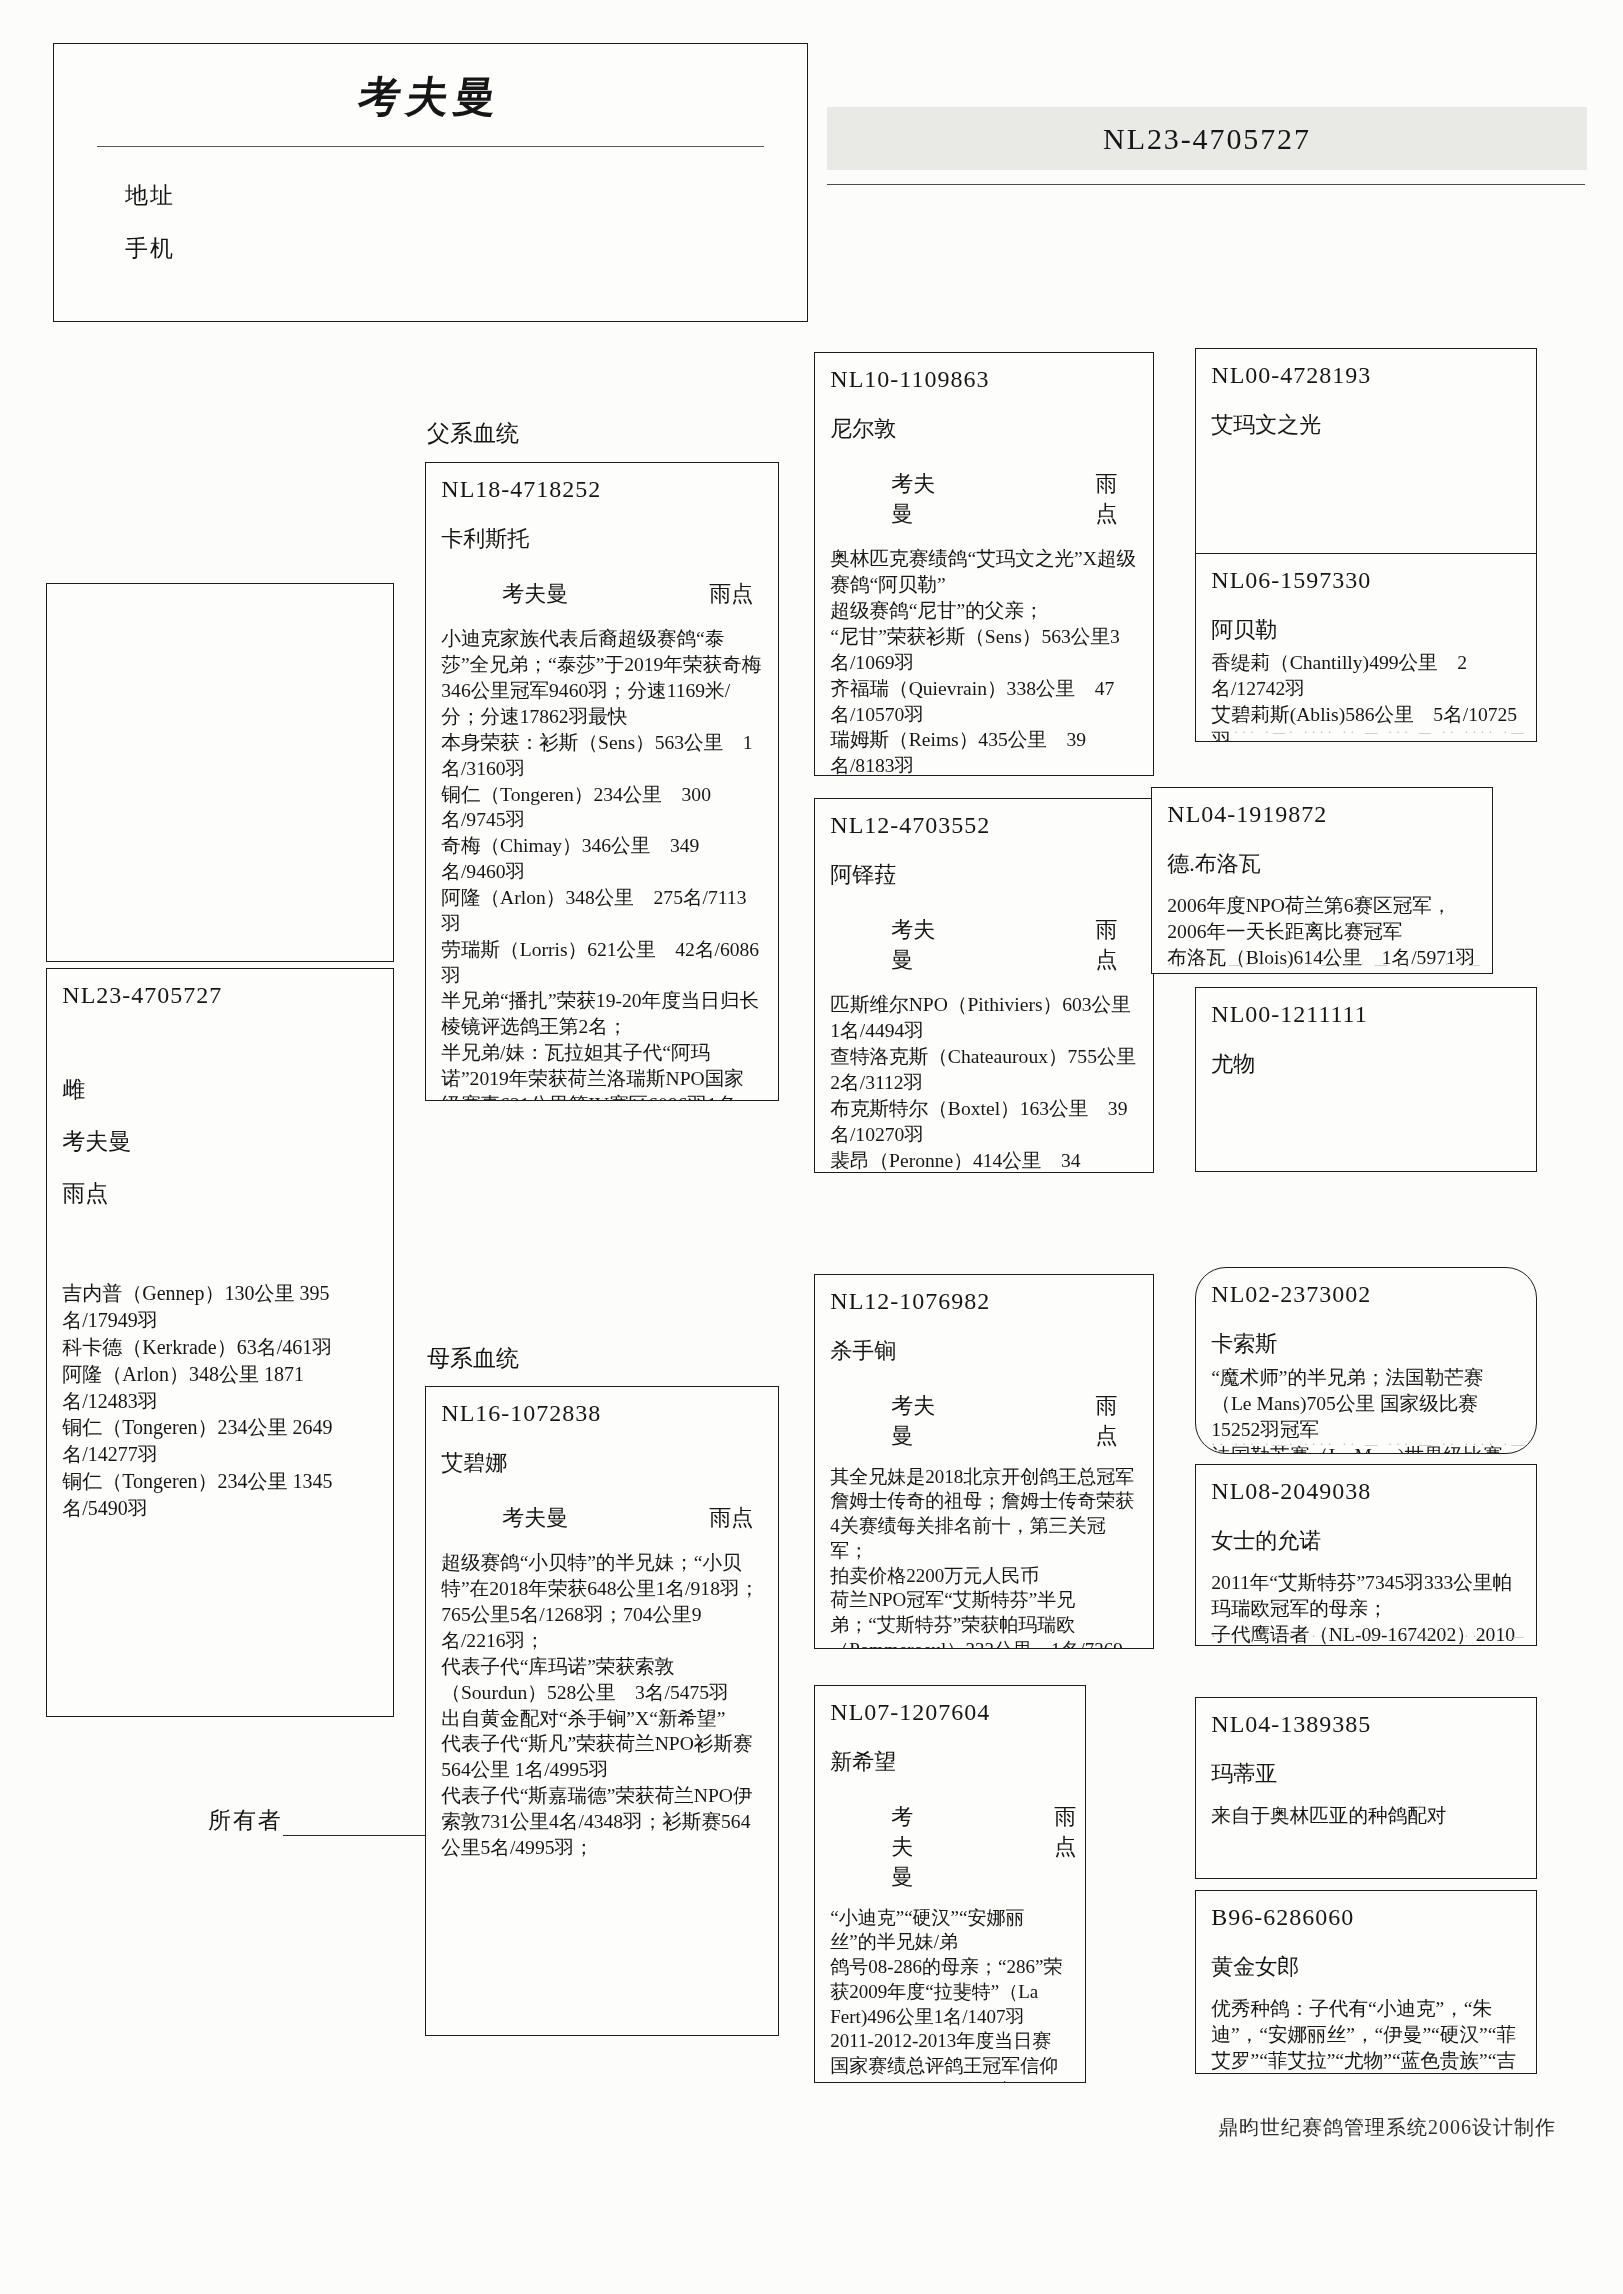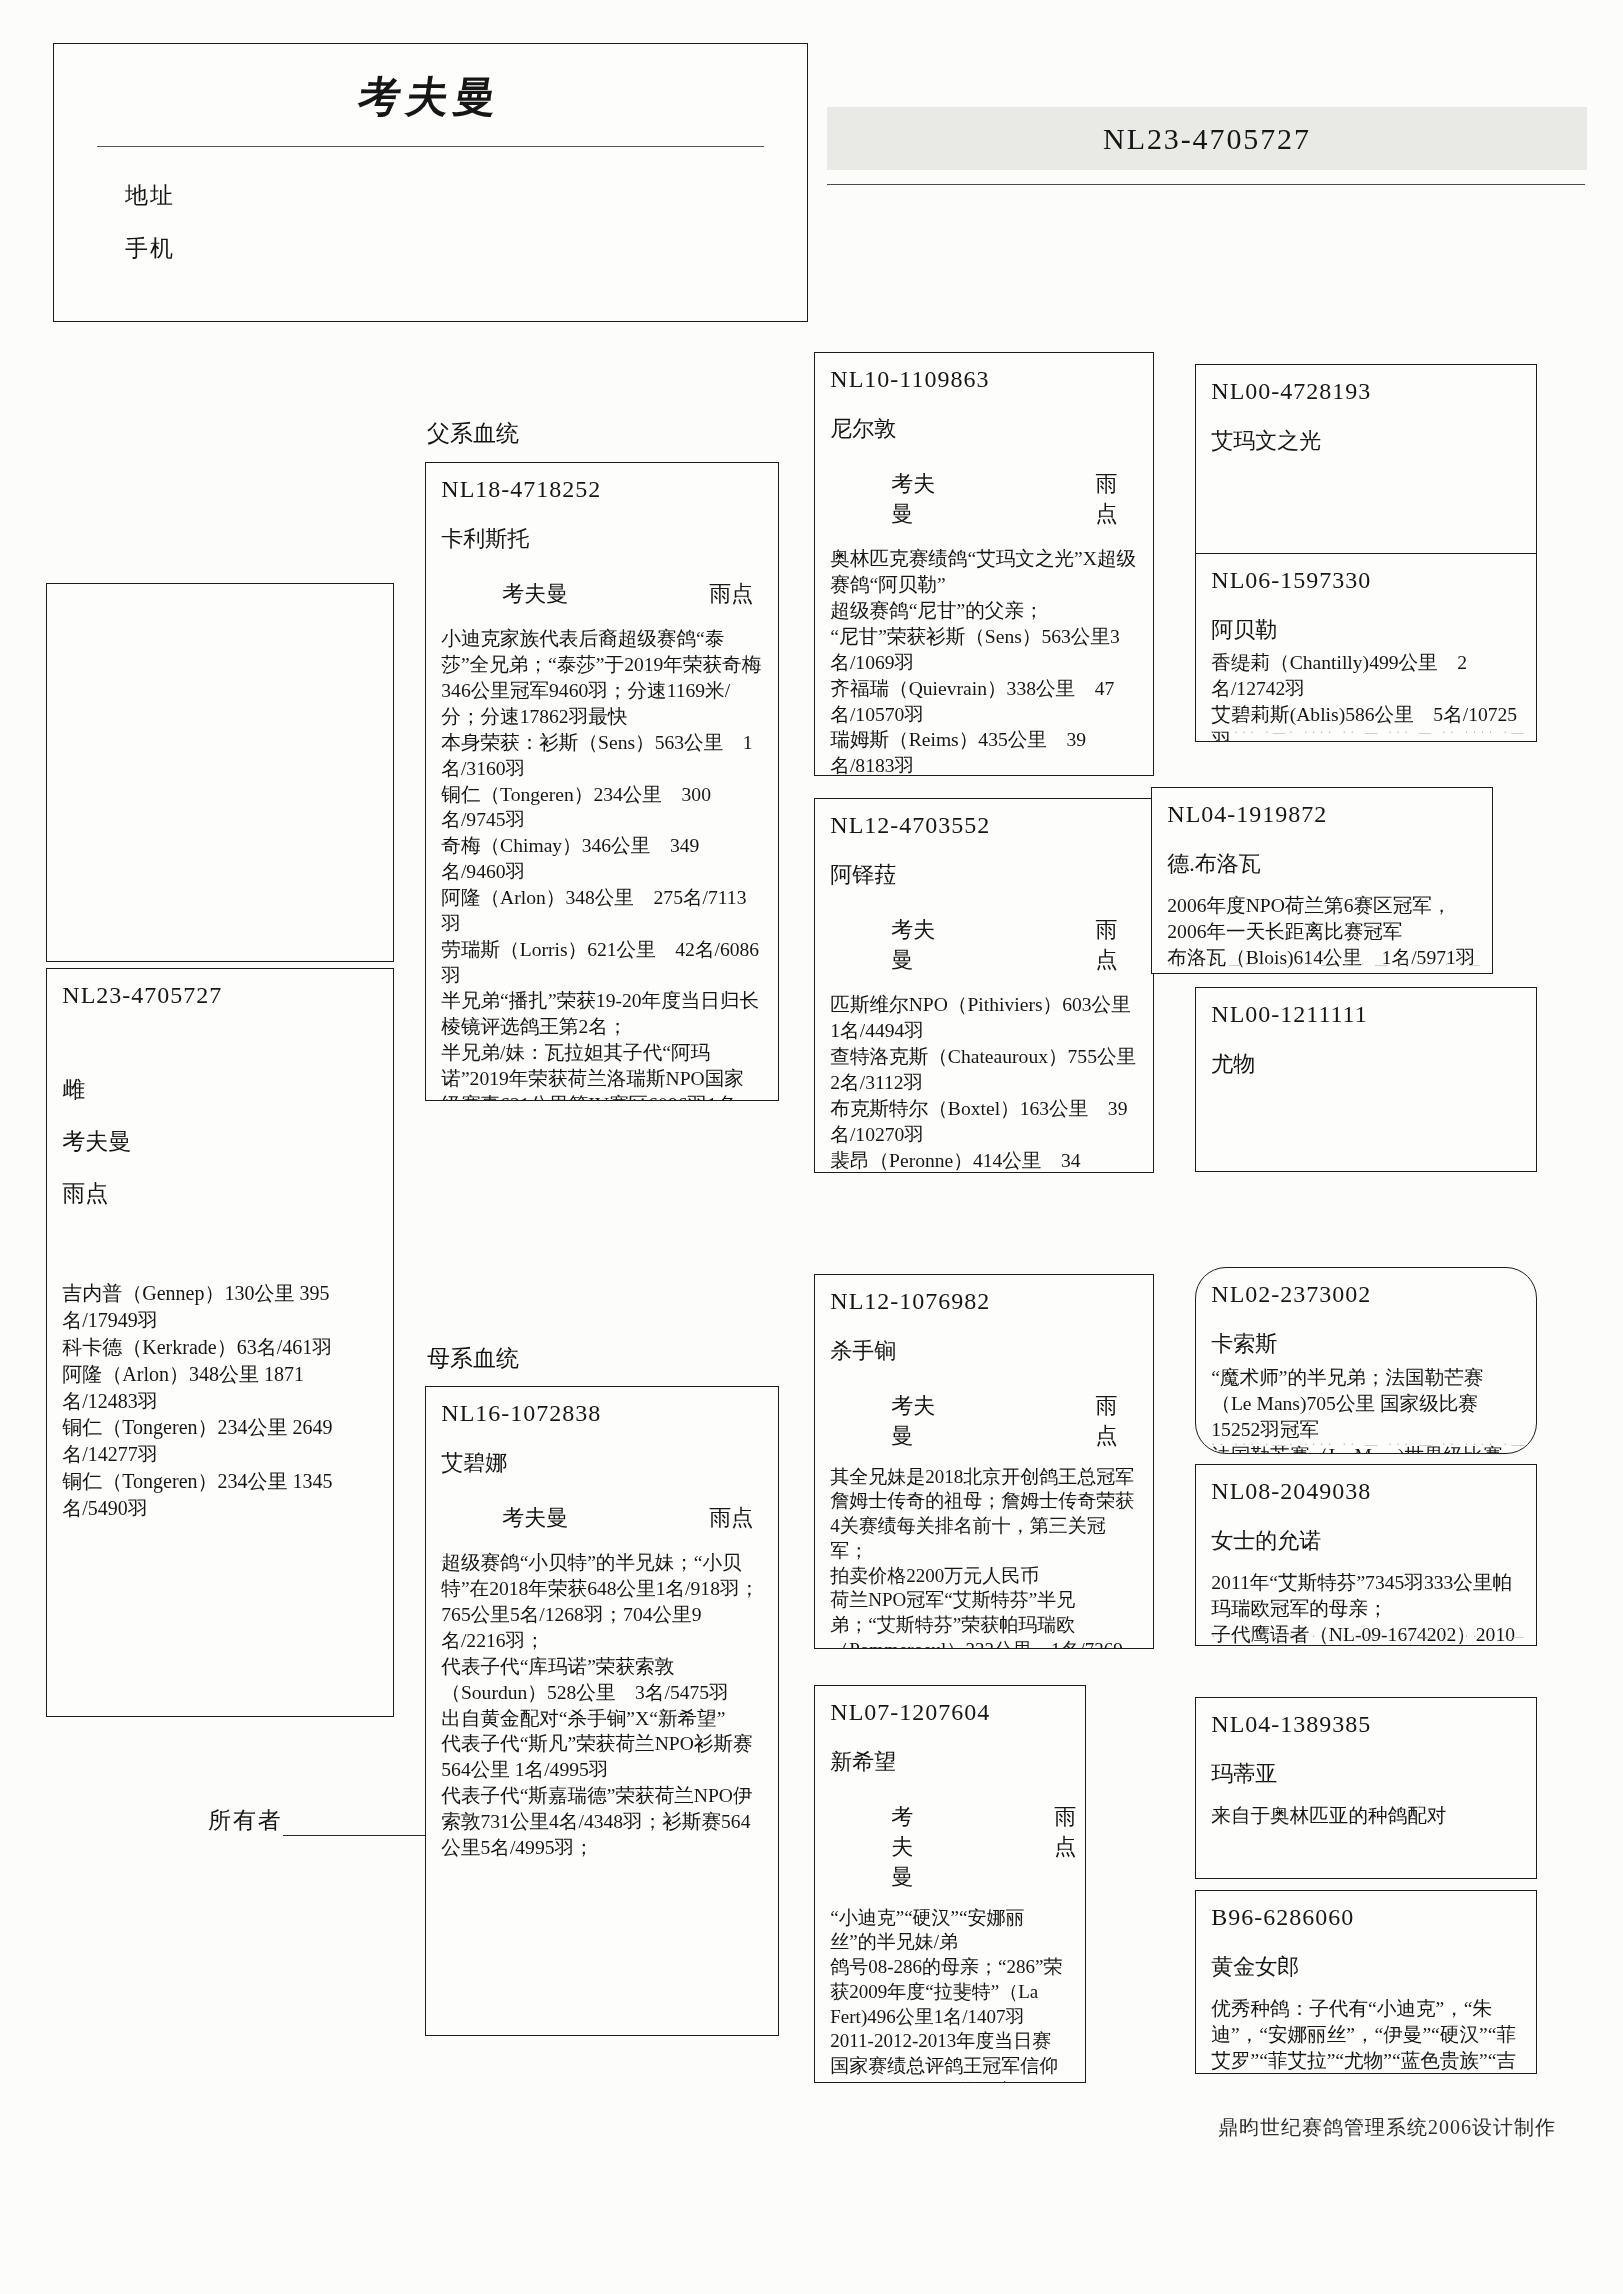--- a/index.html
+++ b/index.html
@@ -160,21 +160,21 @@
     <div class="loftline">
       <span>考夫曼</span>
       <span>雨点</span>
     </div>
     <div class="body" style="margin-top:13.4px;font-size:19px;line-height:1.3;">“小迪克”“硬汉”“安娜丽丝”的半兄妹/弟
 鸽号08-286的母亲；“286”荣获2009年度“拉斐特”（La Fert)496公里1名/1407羽
 2011-2012-2013年度当日赛国家赛绩总评鸽王冠军信仰NL-10- 5011847的母亲
 代表子代小贝特（Bert Junior）环号：NL-16-4783962于2018年8月4日荣</div>
   </div>
 
-  <div class="abs box" style="left:1195px;top:364px;width:342px;height:242px;">
+  <div class="abs box" style="left:1195px;top:348px;width:342px;height:242px;">
     <div class="ring">NL00-4728193</div>
     <div class="name">艾玛文之光</div>
     <div class="cutline">·· ··· ·—· ···· ·· — ··· — ·· ···· ·— ·· ·</div>
   </div>
 
   <div class="abs box" style="left:1195px;top:553px;width:342px;height:189px;">
     <div class="ring">NL06-1597330</div>
     <div class="name">阿贝勒</div>
     <div class="body" style="margin-top:5px;">香缇莉（Chantilly)499公里　2名/12742羽
 艾碧莉斯(Ablis)586公里　5名/10725羽</div>

